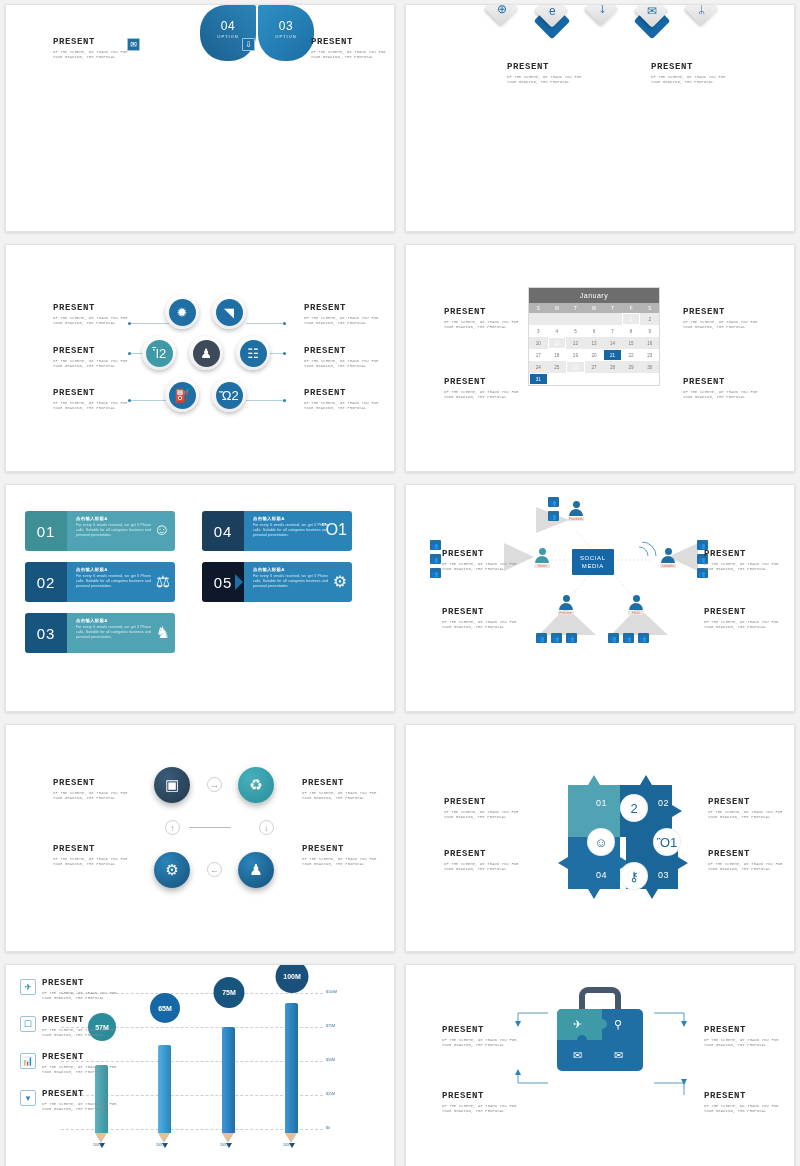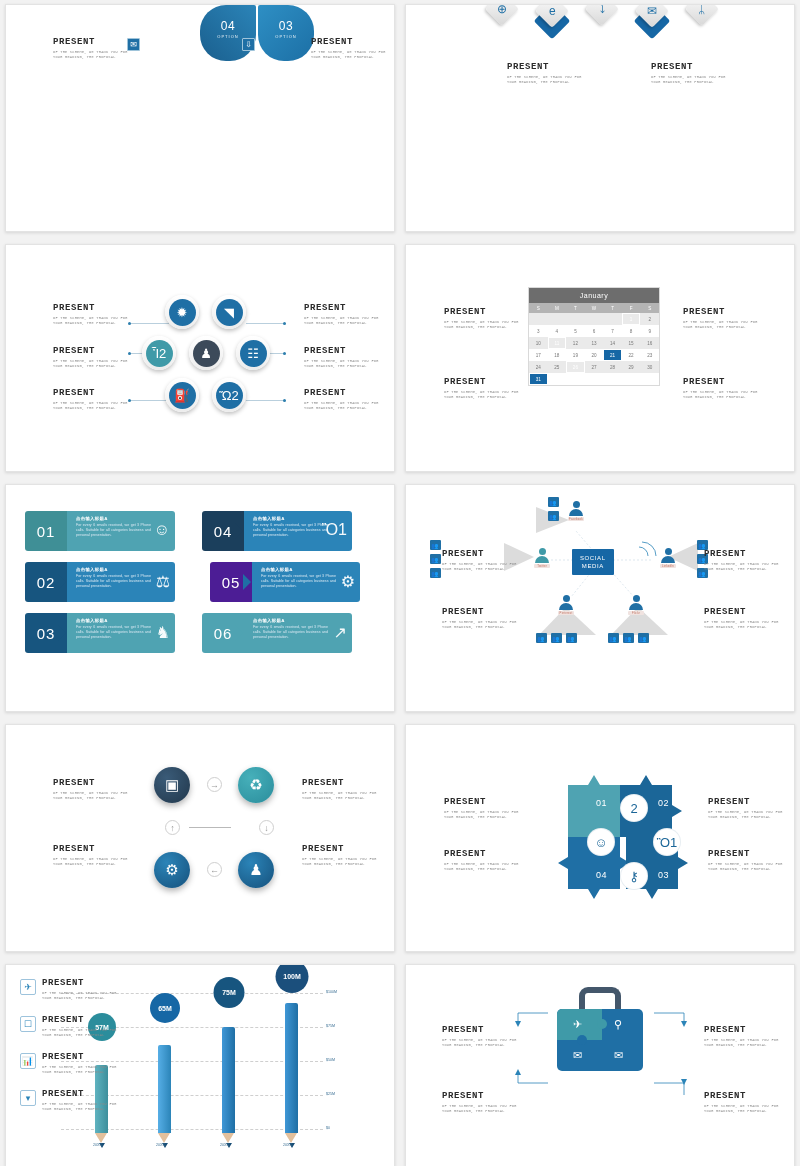--- a/index.html
+++ b/index.html
@@ -458,33 +458,25 @@
     </div>
     <div class="barrow" style="left:196px;top:26px;">
       <div class="nm" style="background:#1b3f5c;border-left-color:#1b3f5c;">04</div>
       <div class="bx" style="background:#2b84b8;">
         <h4>点击输入标题A</h4>
         <p>For every 6 emails received, we get 3 Phone calls. Suitable for all categories business and personal presentation.</p>
         <span class="bi">Ὂ1</span>
       </div>
     </div>
     <div class="barrow" style="left:196px;top:77px;">
-      <div class="nm" style="background:#4c1d95;border-left-color:#1f6fa5;margin-left:8px;">05</div>
+      <div class="nm" style="background:#0f172a;border-left-color:#1f6fa5;">05</div>
       <div class="bx" style="background:#2b84b8;">
         <h4>点击输入标题A</h4>
         <p>For every 6 emails received, we get 3 Phone calls. Suitable for all categories business and personal presentation.</p>
         <span class="bi">⚙</span>
-      </div>
-    </div>
-    <div class="barrow" style="left:196px;top:128px;">
-      <div class="nm" style="background:#4fa3b2;border-left-color:#4fa3b2;">06</div>
-      <div class="bx" style="background:#4fa3b2;">
-        <h4>点击输入标题A</h4>
-        <p>For every 6 emails received, we get 3 Phone calls. Suitable for all categories business and personal presentation.</p>
-        <span class="bi">↗</span>
       </div>
     </div>
   </div>
 
   <div class="slide">
     <svg width="390" height="228" style="position:absolute;left:0;top:0;">
       <g stroke="#cfdde7" stroke-width="0.7" stroke-dasharray="2,2" fill="none">
         <path d="M195,75 L170,46"></path>
           <path d="M195,75 L143,75"></path>
           <path d="M195,75 L247,75"></path>

